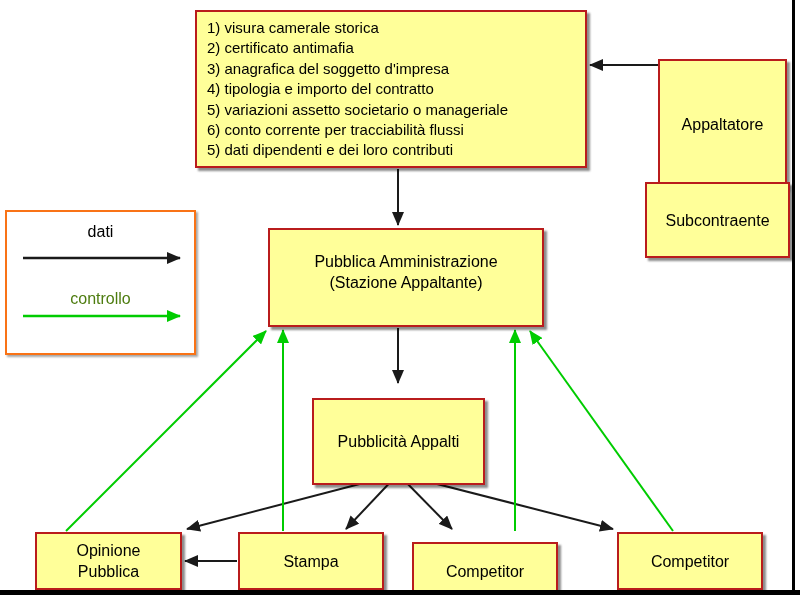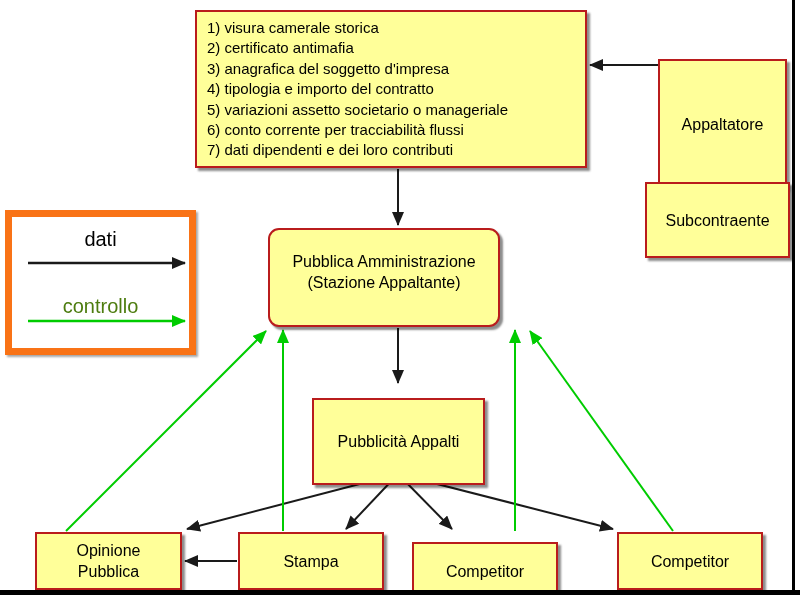--- a/index.html
+++ b/index.html
@@ -15,22 +15,22 @@
     text-align:center;font-size:16px;line-height:21px;
   }
   .node .lbl{white-space:nowrap;}
   #requisiti-box{
     align-items:flex-start;justify-content:flex-start;text-align:left;
     padding:6px 8px 0 10px;font-size:15px;line-height:20.4px;
   }
   #requisiti-box .list-line{white-space:nowrap;}
   #legend-box{
     position:absolute;box-sizing:border-box;left:5px;top:210px;width:191px;height:145px;
-    background:#fff;border:7px solid #f97316;box-shadow:2px 2px 2px rgba(0,0,0,0.35);
-    font-size:20px;
+    background:#fff;border:2px solid #f97316;box-shadow:2px 2px 2px rgba(0,0,0,0.35);
+    font-size:16px;
   }
   #legend-box .legend-label{position:absolute;width:100%;text-align:center;white-space:nowrap;}
   #arrow-layer,#legend-arrows-dati,#legend-arrows-controllo{pointer-events:none;}
   #arrow-layer{position:absolute;left:0;top:0;}
   .edge-right{position:absolute;left:792px;top:0;width:3px;height:595px;background:#000;}
   .edge-bottom{position:absolute;left:0;top:590px;width:800px;height:5px;background:#000;}
   .controllo-text{color:#4d7c0f;}
 </style>
 </head>
 <body>
@@ -63,32 +63,32 @@
     <line x1="673" y1="531" x2="530" y2="331" stroke="#00CC00" stroke-width="2" marker-end="url(#head-green)"></line>
   </svg>
 
   <div class="node" id="requisiti-box" style="left:195px;top:10px;width:392px;height:158px;">
     <span class="list-line">1) visura camerale storica</span>
     <span class="list-line">2) certificato antimafia</span>
     <span class="list-line">3) anagrafica del soggetto d'impresa</span>
     <span class="list-line">4) tipologia e importo del contratto</span>
     <span class="list-line">5) variazioni assetto societario o manageriale</span>
     <span class="list-line">6) conto corrente per tracciabilità flussi</span>
-    <span class="list-line">7) dati dipendenti e dei loro contributi</span>
+    <span class="list-line">5) dati dipendenti e dei loro contributi</span>
   </div>
 
   <div class="node" style="left:658px;top:23px;width:129px;height:130px;margin-top:36px;">
     <span class="lbl">Appaltatore</span>
   </div>
 
   <div class="node" style="left:645px;top:182px;width:145px;height:76px;">
     <span class="lbl">Subcontraente</span>
   </div>
 
-  <div class="node" style="left:268px;top:228px;width:232px;height:99px;padding-bottom:12px;border-radius:11px;">
+  <div class="node" style="left:268px;top:228px;width:276px;height:99px;padding-bottom:12px;">
     <span class="lbl">Pubblica Amministrazione</span>
     <span class="lbl">(Stazione Appaltante)</span>
   </div>
 
   <div class="node" style="left:312px;top:386px;width:173px;height:87px;margin-top:12px;">
     <span class="lbl">Pubblicità Appalti</span>
   </div>
 
   <div class="node" style="left:35px;top:532px;width:147px;height:58px;">
     <span class="lbl">Opinione</span>

